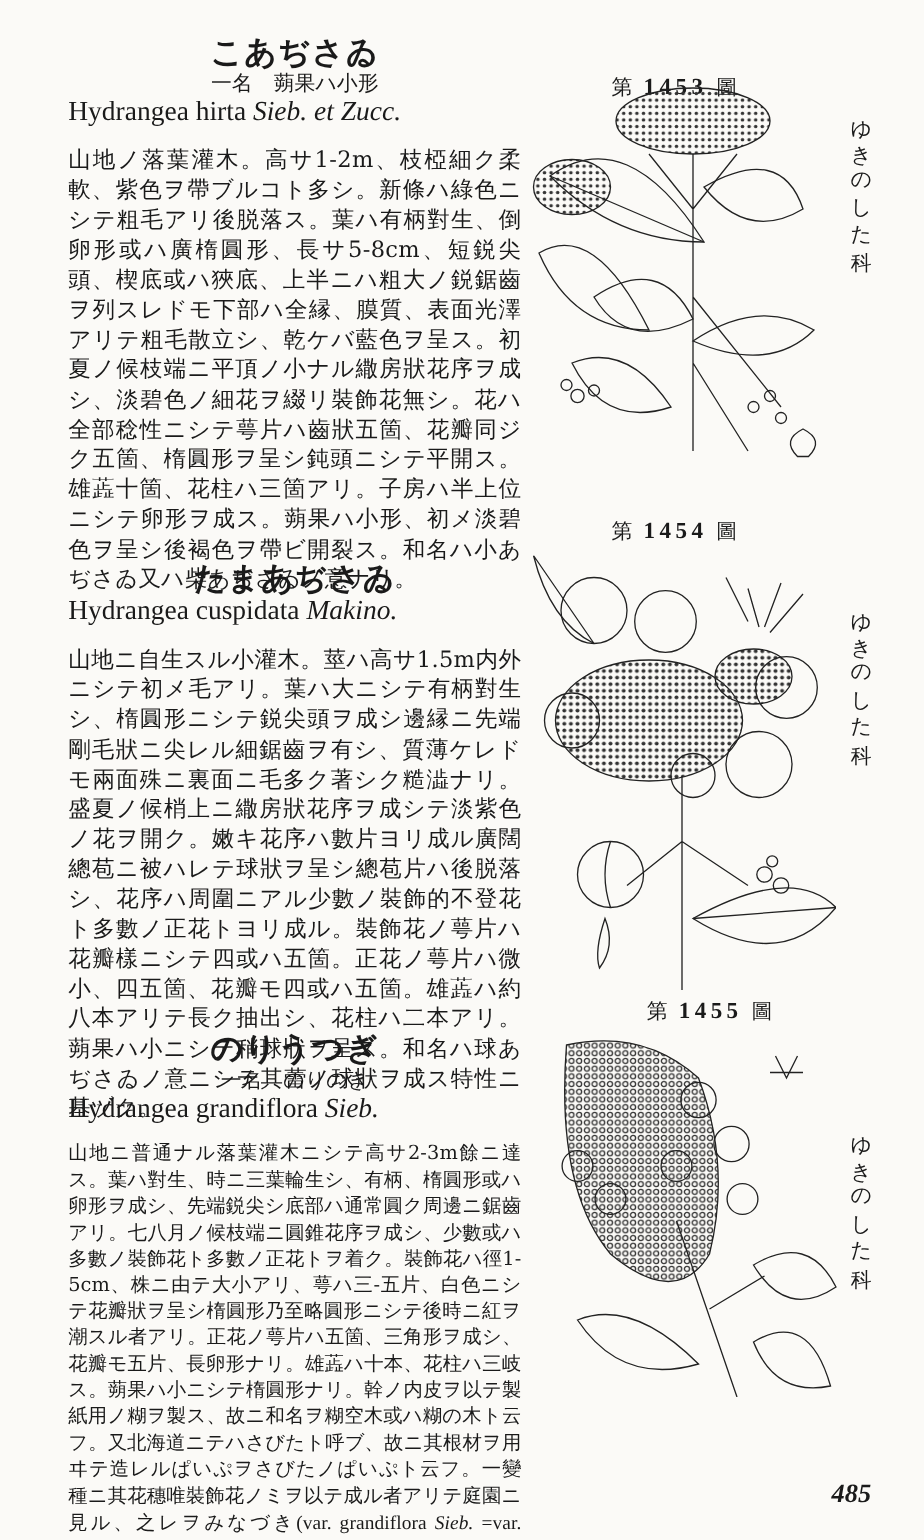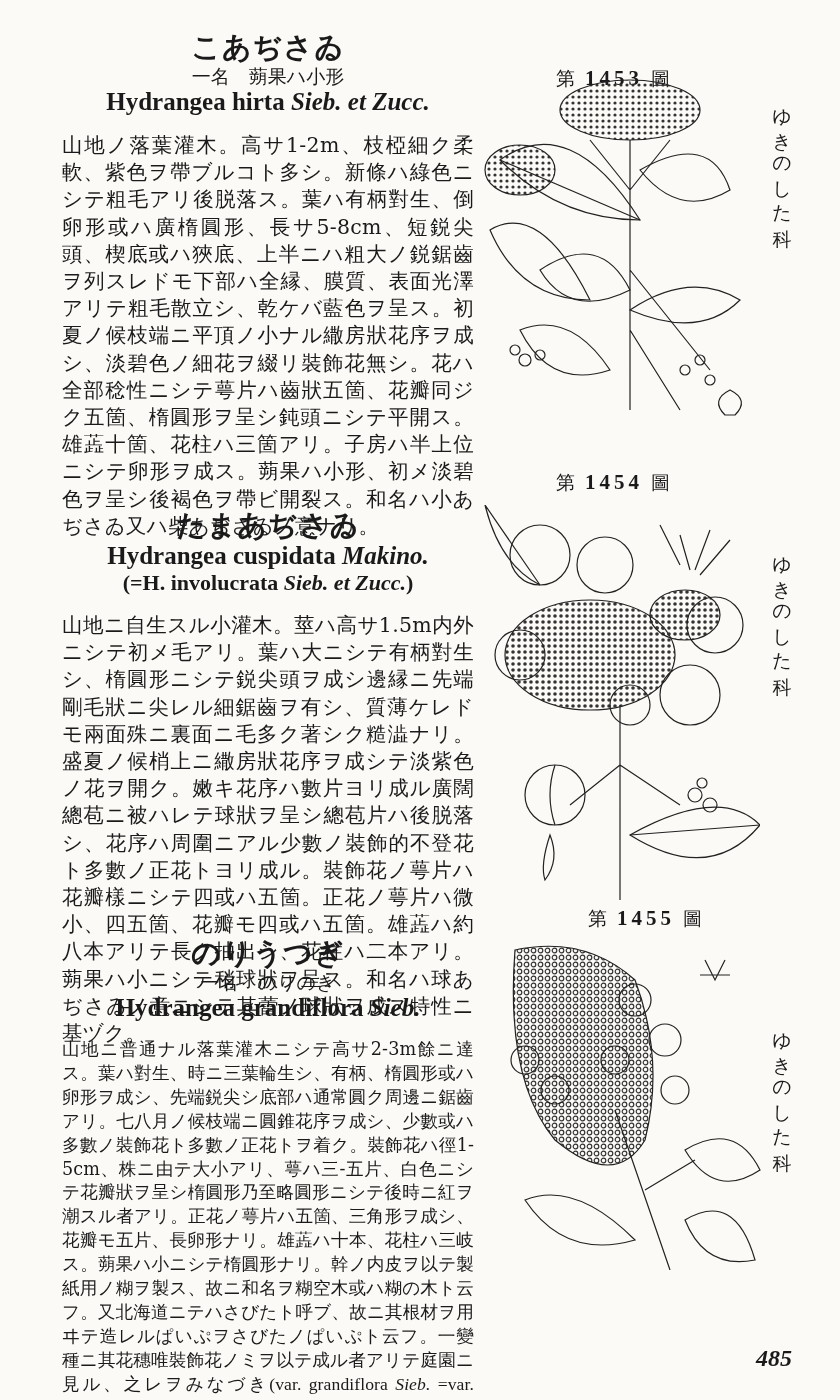--- a/index.html
+++ b/index.html
@@ -1,21 +1,21 @@
 <!DOCTYPE html>
 <html><head>
 <meta charset="utf-8">
 <style>
   html, body { margin:0; padding:0; }
   body { width:840px; height:1400px; background:#fbfaf7; position:relative; overflow:hidden;
          font-family:"DejaVu Serif", serif; color:#1a1a1a; }
   .entry { position:absolute; left:62px; width:412px; }
   .jname { text-align:center; font-size:29px; font-weight:bold; line-height:34px; letter-spacing:1px; }
   .alias { text-align:center; font-size:19px; line-height:24px; }
-  .latin { text-align:center; font-family:"Liberation Serif", serif; font-size:25px; line-height:28px;font-weight:bold; }
+  .latin { font-family:"Liberation Serif", serif; font-size:25px; line-height:28px; }
   .latin i { font-style:italic; }
   .body-text { font-size:20.5px; line-height:27.2px; text-align:justify; letter-spacing:0.3px; margin-top:16px; }
   .body-small { font-size:17.6px; line-height:23.9px; letter-spacing:0.1px; }
   .figlabel { position:absolute; font-size:19px; letter-spacing:2px; }
   .figlabel b { font-family:"Liberation Serif", serif; font-size:21px; letter-spacing:4px; }
   .family { position:absolute; writing-mode:vertical-rl; font-size:19px; letter-spacing:2px; }
   .illus { position:absolute; }
   .pagenum { position:absolute; left:756px; top:1345px; font-family:"Liberation Serif", serif; font-weight:bold; font-size:24px;font-style:italic; }
 </style>
 </head>
@@ -29,23 +29,20 @@
     <i>Sieb. et Zucc.</i>
   </div>
   <div class="body-text">山地ノ落葉灌木。高サ1-2m、枝椏細ク柔軟、紫色ヲ帶ブルコト多シ。新條ハ綠色ニシテ粗毛アリ後脱落ス。葉ハ有柄對生、倒卵形或ハ廣楕圓形、長サ5-8cm、短鋭尖頭、楔底或ハ狹底、上半ニハ粗大ノ鋭鋸齒ヲ列スレドモ下部ハ全縁、膜質、表面光澤アリテ粗毛散立シ、乾ケバ藍色ヲ呈ス。初夏ノ候枝端ニ平頂ノ小ナル繖房狀花序ヲ成シ、淡碧色ノ細花ヲ綴リ裝飾花無シ。花ハ全部稔性ニシテ萼片ハ齒狀五箇、花瓣同ジク五箇、楕圓形ヲ呈シ鈍頭ニシテ平開ス。雄蕋十箇、花柱ハ三箇アリ。子房ハ半上位ニシテ卵形ヲ成ス。蒴果ハ小形、初メ淡碧色ヲ呈シ後褐色ヲ帶ビ開裂ス。和名ハ小あぢさゐ又ハ柴あぢさゐノ意ナリ。</div>
 </div>
 
 <div class="entry" style="top:508px;">
   <div class="jname">たまあぢさゐ</div>
   <div class="latin">
     <span>Hydrangea cuspidata</span>
     <i>Makino.</i>
-  </div>
-  <div class="latin" style="font-size:22px;line-height:26px;">
-    <span>(=H. involucrata </span><i>Sieb. et Zucc.</i><span>)</span>
   </div>
   <div class="body-text">山地ニ自生スル小灌木。莖ハ高サ1.5m内外ニシテ初メ毛アリ。葉ハ大ニシテ有柄對生シ、楕圓形ニシテ鋭尖頭ヲ成シ邊縁ニ先端剛毛狀ニ尖レル細鋸齒ヲ有シ、質薄ケレドモ兩面殊ニ裏面ニ毛多ク著シク糙澁ナリ。盛夏ノ候梢上ニ繖房狀花序ヲ成シテ淡紫色ノ花ヲ開ク。嫩キ花序ハ數片ヨリ成ル廣闊總苞ニ被ハレテ球狀ヲ呈シ總苞片ハ後脱落シ、花序ハ周圍ニアル少數ノ裝飾的不登花ト多數ノ正花トヨリ成ル。裝飾花ノ萼片ハ花瓣樣ニシテ四或ハ五箇。正花ノ萼片ハ微小、四五箇、花瓣モ四或ハ五箇。雄蕋ハ約八本アリテ長ク抽出シ、花柱ハ二本アリ。蒴果ハ小ニシテ稍球狀ヲ呈ス。和名ハ球あぢさゐノ意ニシテ其蕾ノ球狀ヲ成ス特性ニ基ヅク。</div>
 </div>
 
 <div class="entry" style="top:936px;">
   <div class="jname">のりうつぎ</div>
   <div class="alias">一名　のりのき</div>
   <div class="latin">
     <span>Hydrangea grandiflora</span>
     <i>Sieb.</i>

